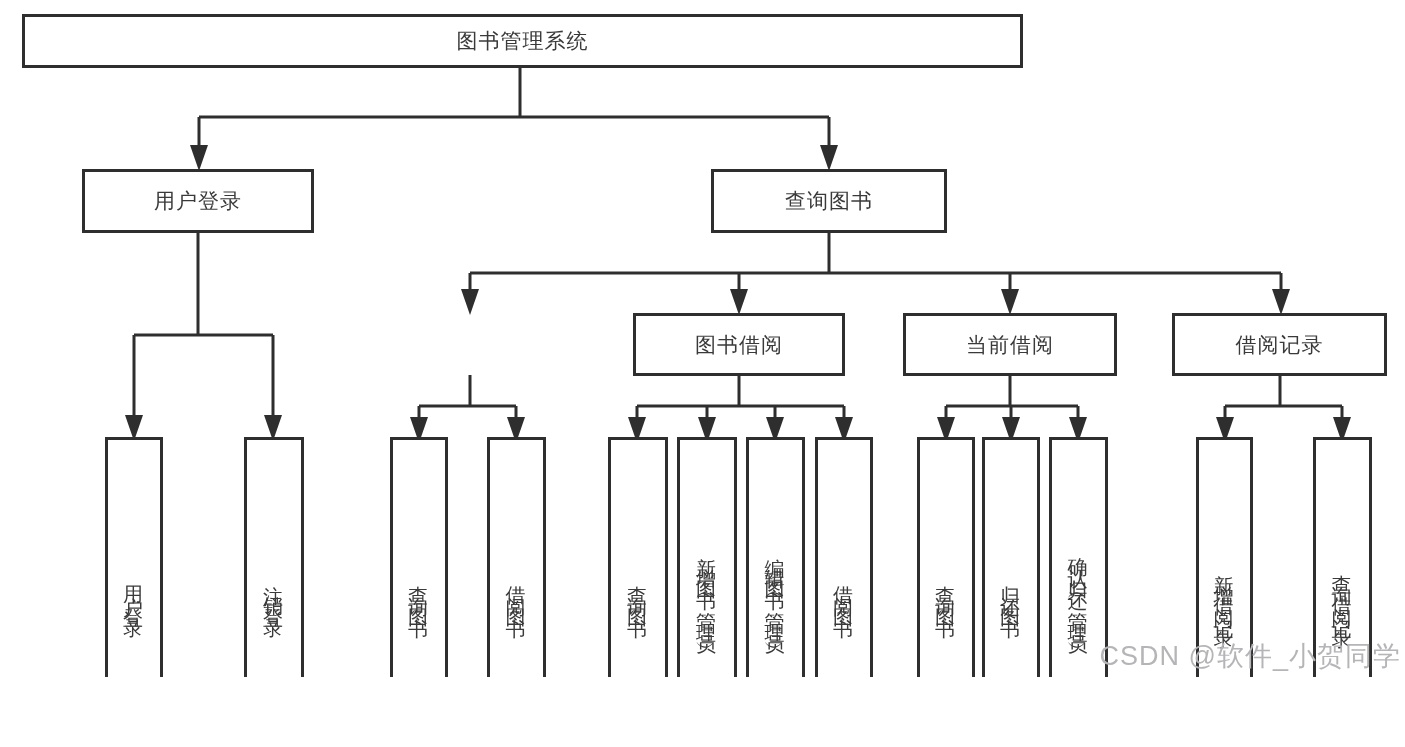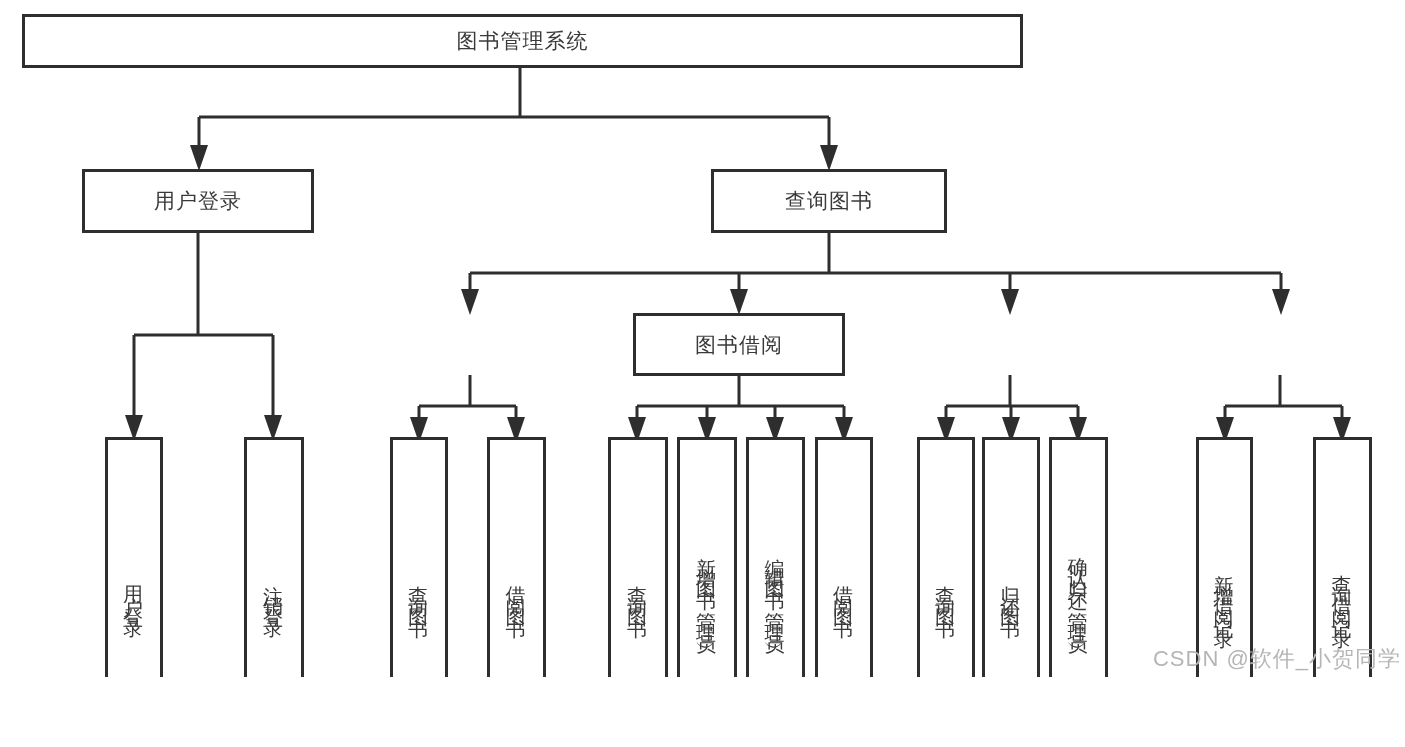--- a/index.html
+++ b/index.html
@@ -42,21 +42,21 @@
     text-orientation: mixed;
     font-size: 20px;
     letter-spacing: 11px;
     margin-bottom: -11px;
     white-space: nowrap;
   }
   .watermark {
     position: absolute;
     right: 4px;
     bottom: 3px;
-    font-size: 22px;
+    font-size: 27px;
     color: #b5b5b8;
     letter-spacing: 1px;
     white-space: nowrap;
   }
 </style>
 </head>
 <body>
 
 <div class="canvas">
 
@@ -107,20 +107,26 @@
   <div class="node h-node" style="left:82px;top:169px;width:232px;height:64px">
     <span>用户登录</span>
   </div>
   <div class="node h-node" style="left:711px;top:169px;width:236px;height:64px">
     <span>查询图书</span>
   </div>
 
   <div class="node h-node" style="left:633px;top:313px;width:212px;height:63px">
     <span>图书借阅</span>
   </div>
+  <div class="node h-node" style="left:903px;top:313px;width:214px;height:63px">
+    <span>当前借阅</span>
+  </div>
+  <div class="node h-node" style="left:1172px;top:313px;width:215px;height:63px">
+    <span>借阅记录</span>
+  </div>
 
   <div class="node v-node" style="left:105px;top:437px;width:58px;height:298px">
     <span>用户登录</span>
   </div>
   <div class="node v-node" style="left:244px;top:437px;width:60px;height:298px">
     <span>注销登录</span>
   </div>
 
   <div class="node v-node" style="left:390px;top:437px;width:58px;height:298px">
     <span>查询图书</span>

